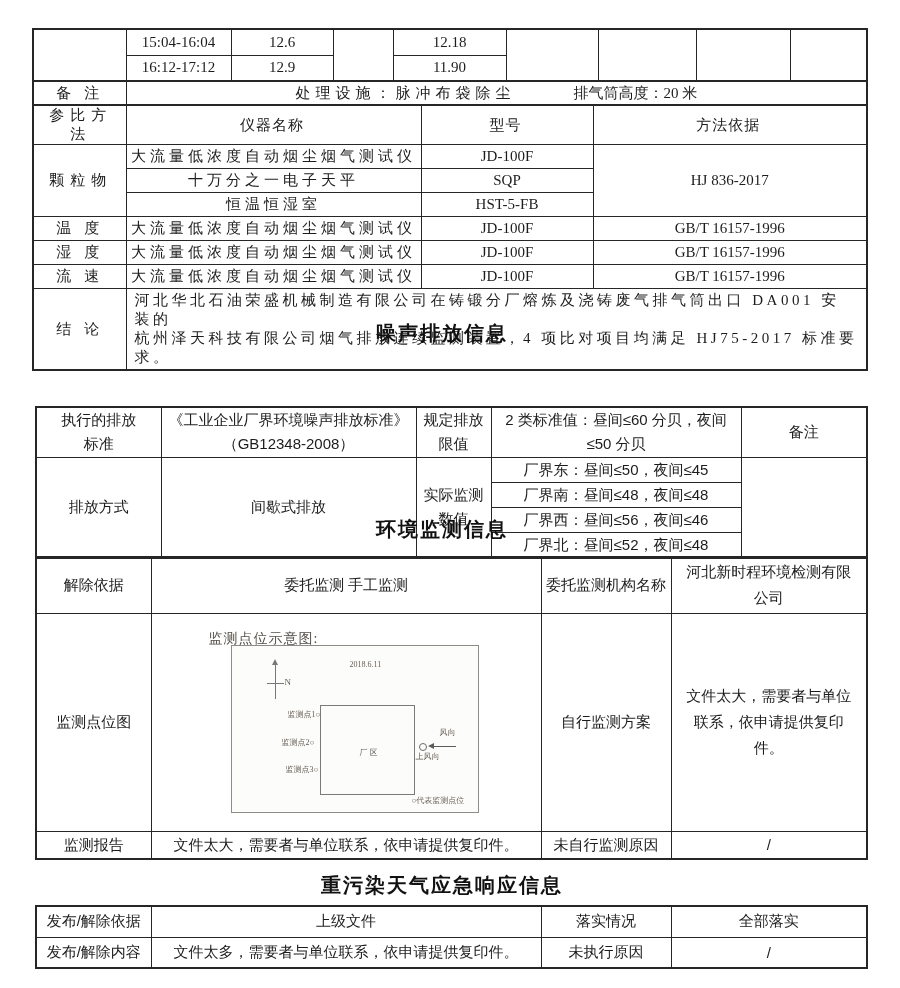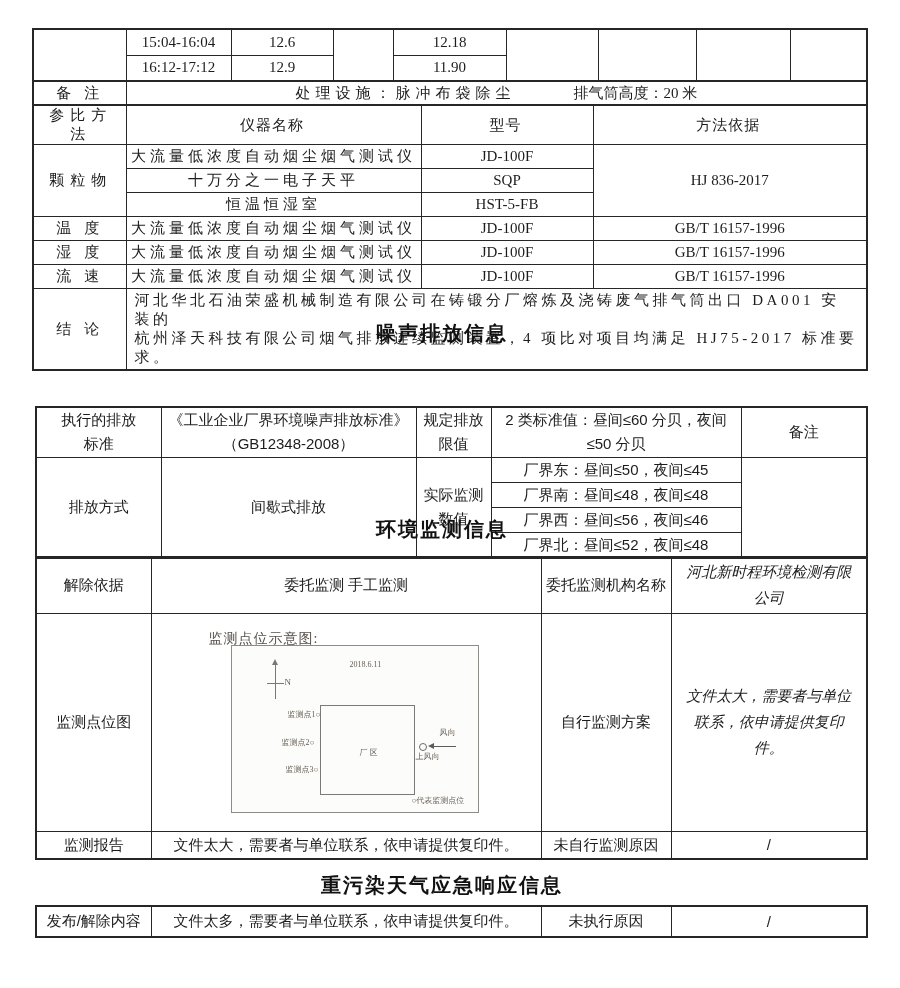--- a/index.html
+++ b/index.html
@@ -29,21 +29,21 @@
   .noise{left:35px;top:358px;width:831px;font-family:"Liberation Sans","DejaVu Sans",sans-serif;margin-top:48px;}
   .noise td{font-size:15px;line-height:24px;}
   .noise tr.hd{height:50px;}
   .noise tr.sub{height:24px;}
   .noise .lblcol{padding:0 17px;}
   .env{left:35px;top:556px;width:831px;}
   .env td{line-height:26px;}
   .env tr.r1{height:56px;}
   .env tr.r2{height:218px;}
   .env tr.r3{height:26px;}
-  .env .wraptext{padding:0 8px;font-style:italic;}
+  .env .wraptext{padding:0 8px;}
   .emg{left:35px;top:905px;width:831px;font-family:"Liberation Sans","DejaVu Sans",sans-serif;}
   .emg tr{height:31px;}
   
   .mapcell{position:relative;padding:0;vertical-align:top;}
   .mapcap{position:absolute;left:57px;top:12px;font-size:14px;color:#55504a;letter-spacing:1px;}
   .scan{position:absolute;left:79px;top:31px;width:246px;height:166px;border:1px solid #8d8d88;
         background:#fcfcfa;}
   .scan *{position:absolute;color:#645c52;font-size:8px;line-height:9px;white-space:nowrap;}
   .mdate{left:118px;top:14px;}
   .nline{left:43px;top:17px;width:1px;height:36px;background:#787878;}
@@ -265,20 +265,26 @@
 
   <div class="title" style="top:872px">重污染天气应急响应信息</div>
   <table class="abs emg">
     <colgroup>
         <col style="width:115px">
         <col style="width:390px">
         <col style="width:130px">
         <col style="width:196px">
       </colgroup>
     <tbody>
+        <tr>
+      <td>发布/解除依据</td>
+      <td>上级文件</td>
+      <td>落实情况</td>
+      <td>全部落实</td>
+    </tr>
     <tr>
       <td>发布/解除内容</td>
       <td>文件太多，需要者与单位联系，依申请提供复印件。</td>
       <td>未执行原因</td>
       <td>/</td>
     </tr>
   </tbody>
     </table>
 
 </div>

